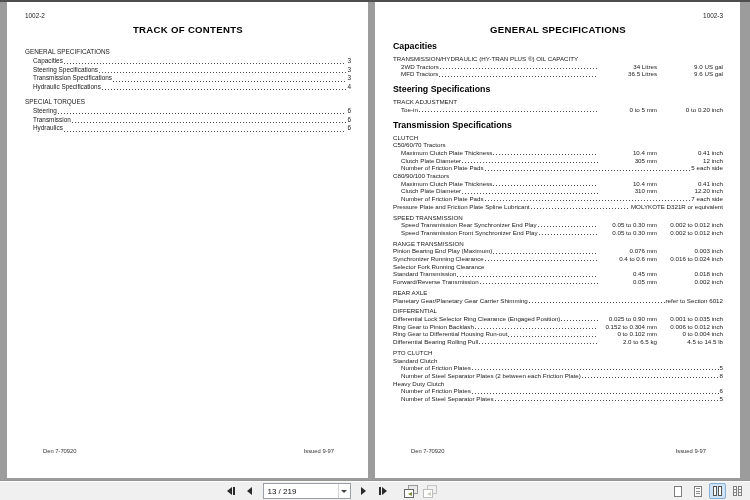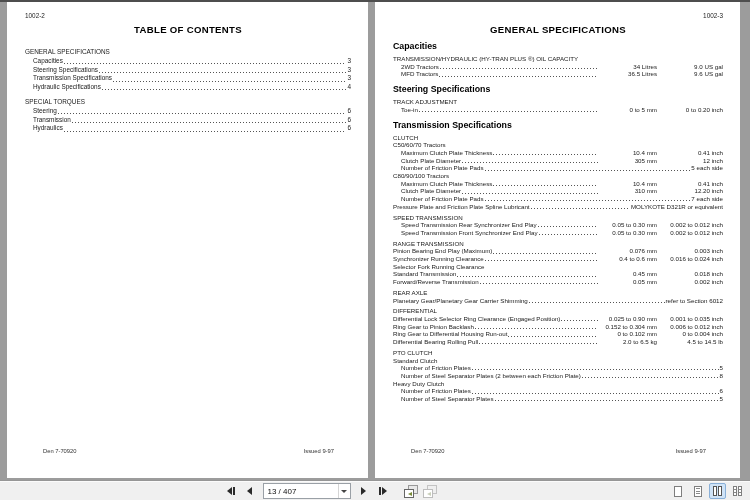--- a/index.html
+++ b/index.html
@@ -71,21 +71,21 @@
 </head>
 <body>
 
 <div class="top-edge"></div>
 
 <div class="canvas">
 
   <div class="page left">
     <div class="page-inner">
       <div class="pageno">1002-2</div>
-      <div class="ptitle">TABLE OF CONTENTS</div>
+      <div class="ptitle">TRACK OF CONTENTS</div>
       <div class="content toc">
           <div class="row">
             <span class="lbl" style="padding-left: 0px;">GENERAL SPECIFICATIONS</span>
           </div>
           <div class="row">
             <span class="lbl" style="padding-left: 8px;">Capacities</span>
             <span class="dots"></span>
             <span class="val">3</span>
           </div>
           <div class="row">
@@ -338,21 +338,21 @@
 <div class="toolbar">
   <div class="nav">
     <button class="tbtn">
       <span class="tri l"></span>
         <span class="bar"></span>
     </button>
     <button class="tbtn">
       <span class="tri l"></span>
     </button>
     <div class="pagebox">
-      <span class="pageval">13 / 407</span>
+      <span class="pageval">13 / 219</span>
       <span class="combo">
           <span class="caret"></span>
         </span>
     </div>
     <button class="tbtn">
       <span class="tri r"></span>
     </button>
     <button class="tbtn">
       <span class="bar"></span>
         <span class="tri r"></span>

